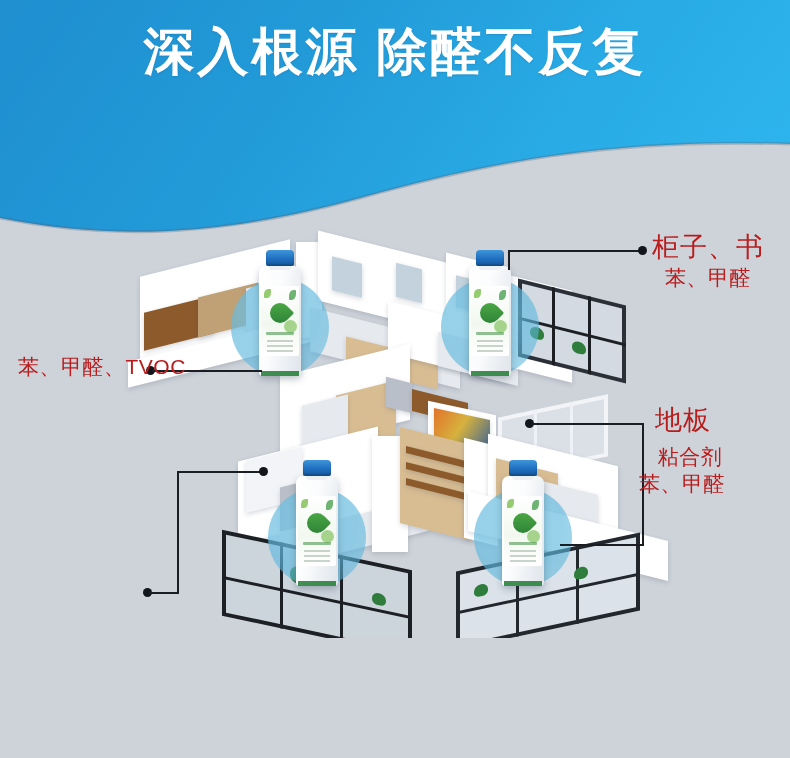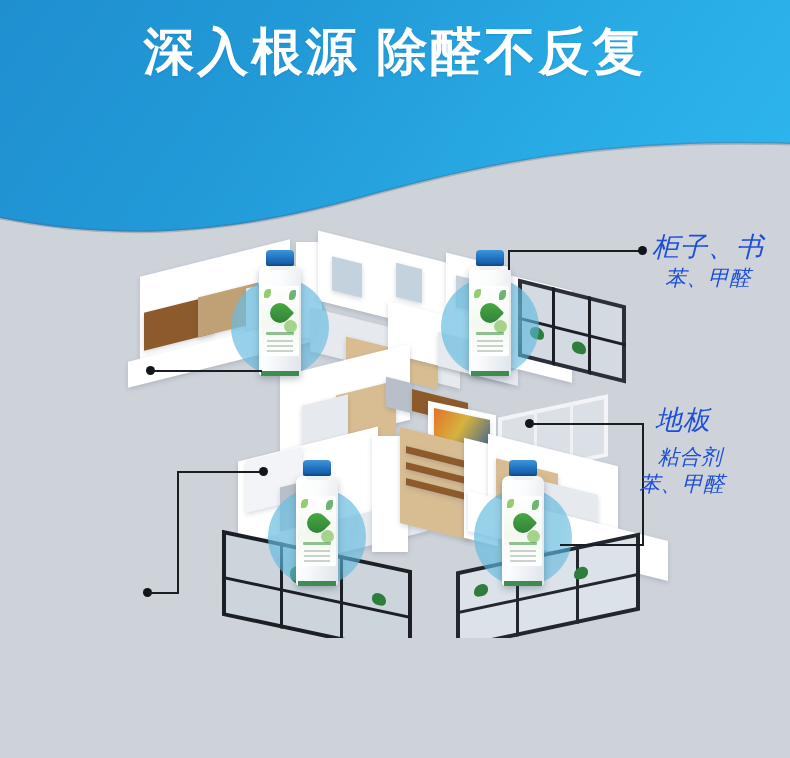--- a/index.html
+++ b/index.html
@@ -92,21 +92,21 @@
     position:absolute;left:50%;top:17px;transform:translateX(-50%) rotate(45deg);
     width:20px;height:20px;background:linear-gradient(135deg,#4fae45,#2a7d36);
     border-radius:55% 8% 55% 55%;
   }
   .bottle .label .dot{position:absolute;right:2px;top:34px;width:13px;height:13px;border-radius:50%;background:#8cc76a;opacity:.75;}
   .bottle .label .tbar{position:absolute;left:5px;right:5px;top:46px;height:3px;background:#3b8f3f;border-radius:1px;opacity:.55;}
   .bottle .label .tln{position:absolute;left:6px;right:6px;height:2px;background:#9fb0a2;opacity:.55;}
   .bottle .base{position:absolute;left:8px;bottom:2px;width:38px;height:5px;background:#1f7a33;opacity:.85;}
 
   
-  .callout{position:absolute;color:#1d4ed8;font-style:italic;}
+  .callout{position:absolute;color:#b91c1c;}
   .callout .c-main{font-size:27px;line-height:34px;white-space:nowrap;letter-spacing:1px;}
   .callout .c-sub{font-size:21px;line-height:27px;white-space:nowrap;letter-spacing:.5px;}
   .callout.right{text-align:left;}
   .callout.left{text-align:left;}
 
   .lead{position:absolute;}
   .lead .hline{position:absolute;height:2px;background:#1a1d22;}
   .lead .vline{position:absolute;width:2px;background:#1a1d22;}
   .lead .node{position:absolute;width:9px;height:9px;border-radius:50%;background:#12151a;}
 </style>
@@ -307,20 +307,21 @@
       <div class="hline" style="left:177px;top:266px;width:86px;"></div>
       <div class="node" style="left:259px;top:262px;"></div>
     </div>
 
     <div class="callout right" style="left:652px;top:25px;">
       <div class="c-main">柜子、书</div>
       <div class="c-sub" style="text-align:center;">苯、甲醛</div>
     </div>
 
     <div class="callout left" style="left:18px;top:148px;">
+      <div class="c-sub">苯、甲醛、TVOC</div>
     </div>
 
     <div class="callout right" style="left:655px;top:198px;">
       <div class="c-main">地板</div>
       <div class="c-sub" style="margin-top:6px;text-align:center;">粘合剂</div>
       <div class="c-sub" style="margin-left:-16px;text-align:center;">苯、甲醛</div>
     </div>
 
     <div class="callout left" style="left:14px;top:362px;">
     </div>

